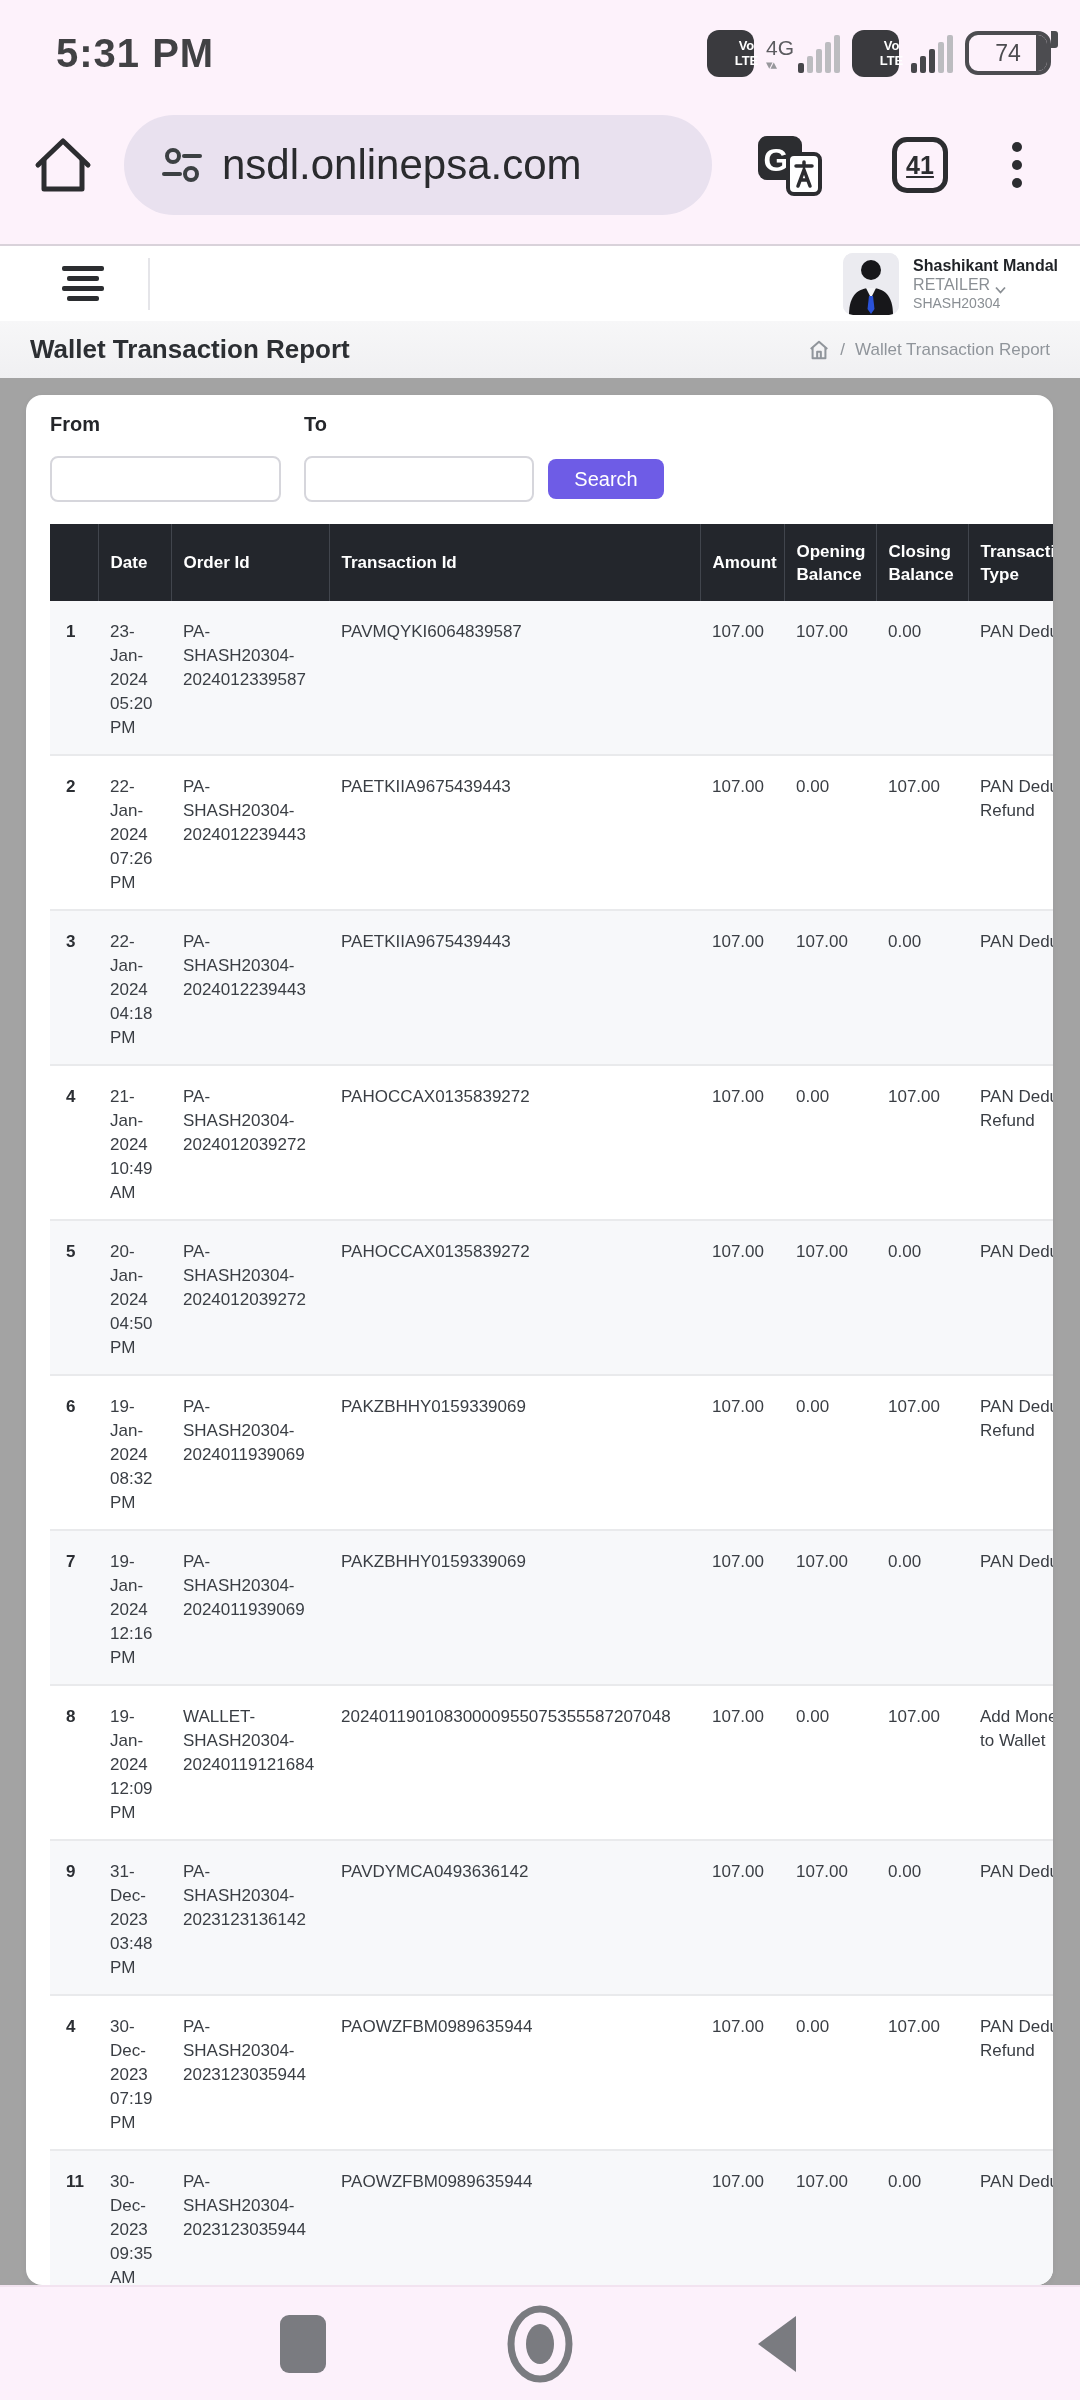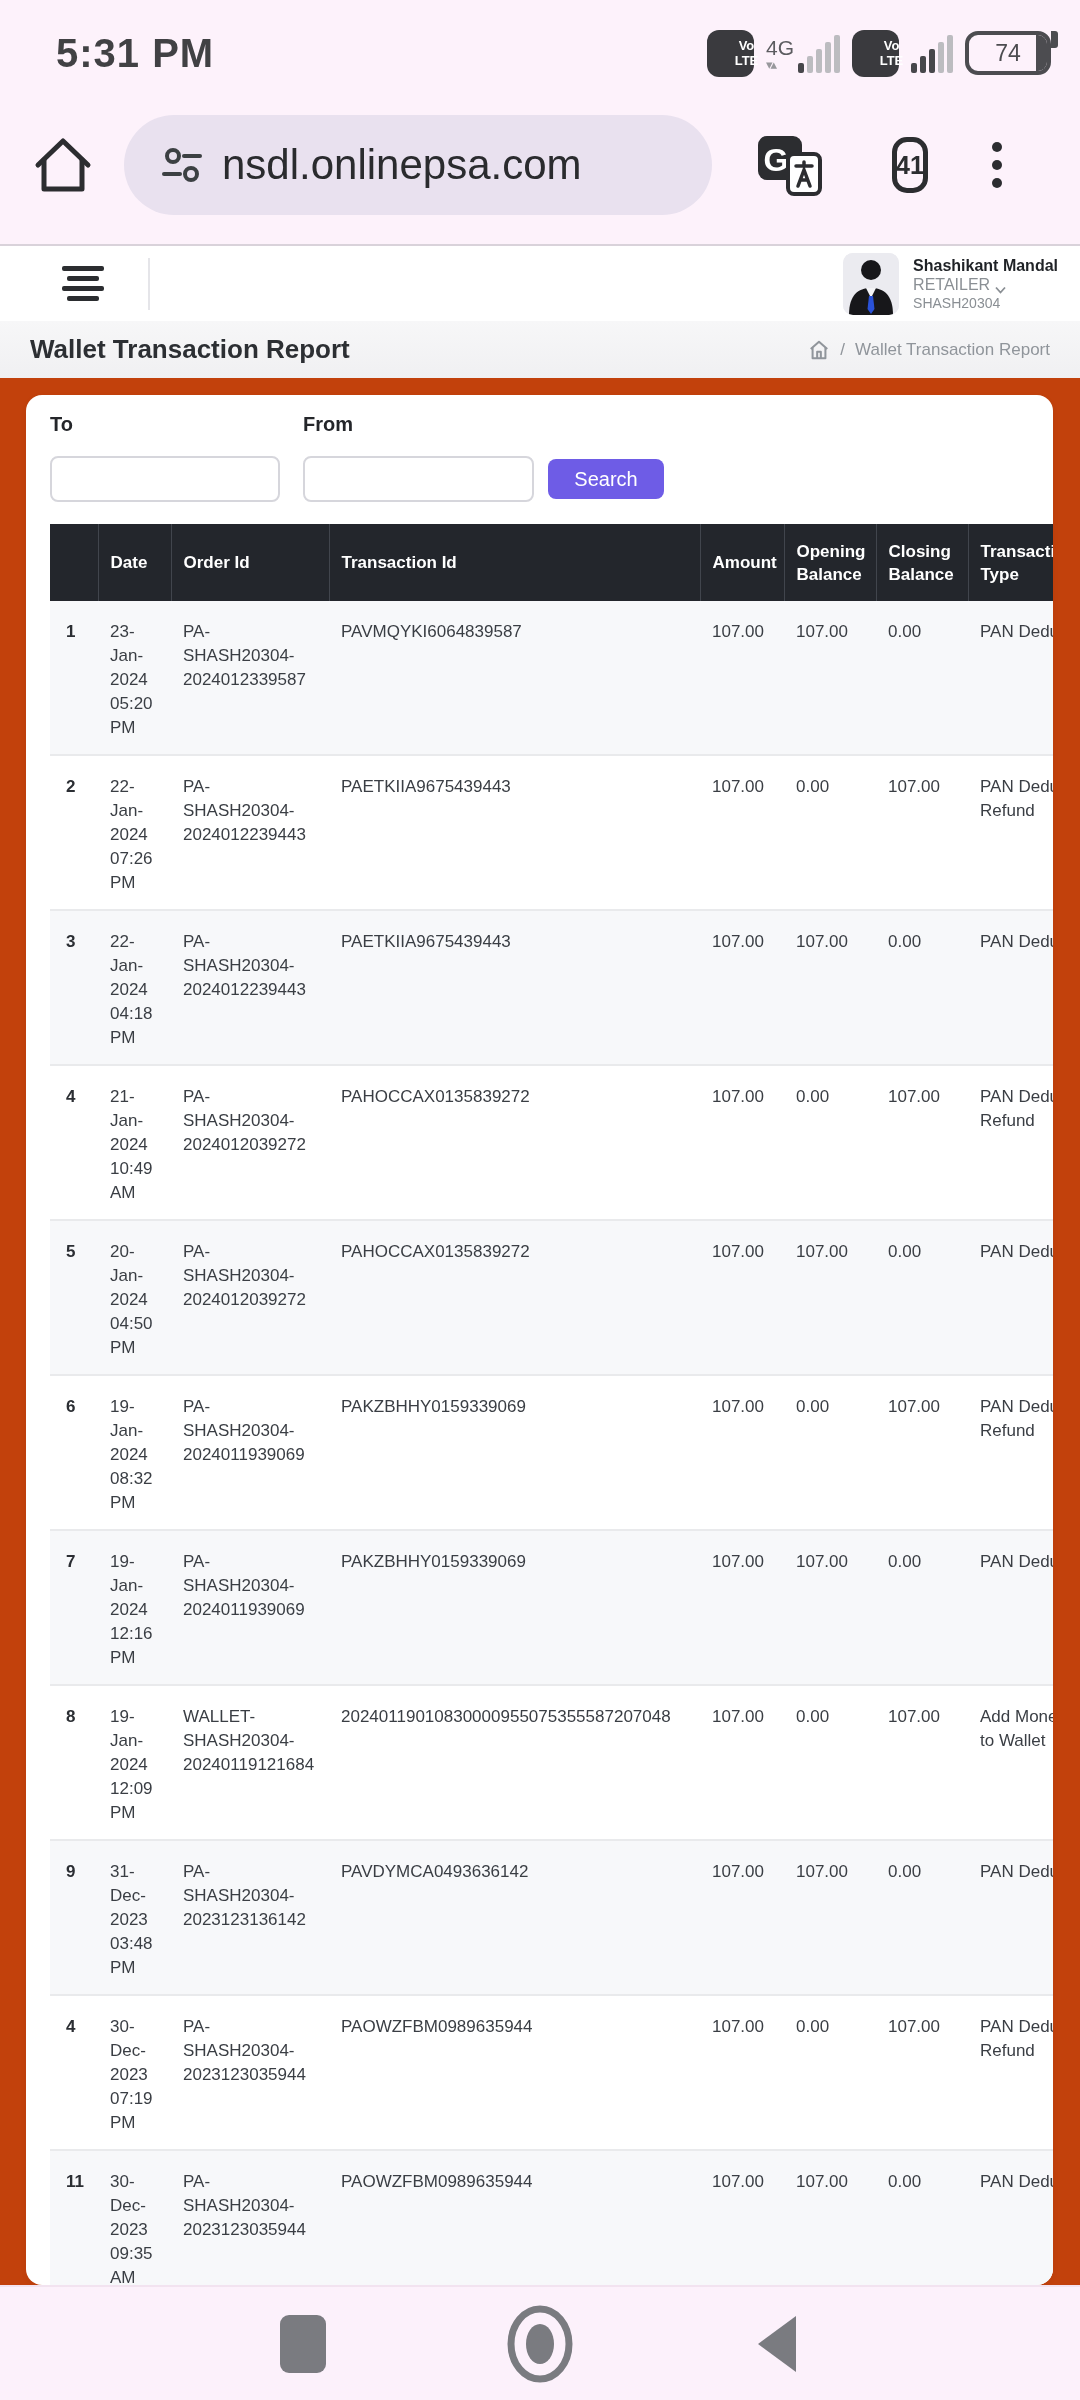--- a/index.html
+++ b/index.html
@@ -1,19 +1,19 @@
 <!DOCTYPE html>
 <html><head>
 <meta charset="utf-8">
 <style>
   * { box-sizing: border-box; }
   html,body { margin:0; padding:0; width:1080px; height:2400px; overflow:hidden;
               font-family:"Liberation Sans", sans-serif; }
   .screen { width:1080px; height:2400px; display:flex; flex-direction:column;
-            background:#c2410c; position:relative; }
+            background:#a3a3a3; position:relative; }
 
   
   .status-bar { height:96px; background:#fdf2fb; display:flex; align-items:center;
                 justify-content:space-between; padding:10px 22px 0 56px; flex:0 0 auto; }
   .time { font-size:40px; font-weight:600; color:#414144; letter-spacing:1px; }
   .status-icons { display:flex; align-items:center; gap:12px; }
   .volte { width:47px; height:47px; background:#3a3a3e; border-radius:12px; color:#fff;
            display:flex; flex-direction:column; align-items:center; justify-content:center;
            font-size:13px; font-weight:700; line-height:15px;padding-left:32px; }
   .netgroup { display:flex; align-items:flex-end; gap:4px; }
@@ -32,23 +32,23 @@
 
   
   .browser-bar { height:148px; background:#fdf2fb; display:flex; align-items:center;
                  padding:0 30px 10px 30px; flex:0 0 auto; }
   .chrome-divider { height:2px; background:#d9d2da; flex:0 0 auto; }
   .home-btn { width:66px; height:66px; flex:0 0 auto; }
   .url-pill { margin-left:28px; width:588px; height:100px; border-radius:50px; background:#e9e1ef;
               display:flex; align-items:center; padding:0 30px 0 36px; flex:0 0 auto; }
   .url-text { font-size:42px; color:#2a2b2e; margin-left:18px; white-space:nowrap; overflow:hidden; }
   .translate-btn { margin-left:40px; flex:0 0 auto; }
-  .tab-btn { margin-left:66px; width:36px; height:56px; border:5px solid #2c2d30; border-radius:15px;
+  .tab-btn { margin-left:66px; width:56px; height:56px; border:5px solid #2c2d30; border-radius:15px;
              display:flex; align-items:center; justify-content:center; flex:0 0 auto;
-             font-size:25px; font-weight:700; color:#2c2d30; }
+             font-size:25px; font-weight:700; color:#2c2d30;text-decoration:underline; }
   .menu-dots { margin-left:64px; display:flex; flex-direction:column; gap:8px; flex:0 0 auto; }
   .menu-dots i { width:10px; height:10px; border-radius:50%; background:#2c2d30; display:block; }
 
   
   .app-header { height:75px; background:#ffffff; display:flex; align-items:center;
                 padding:0 22px 0 62px; flex:0 0 auto; }
   .hamburger { display:flex; flex-direction:column; align-items:center; gap:5px; cursor:pointer; }
   .hamburger i { display:block; height:5px; border-radius:2px; background:#2b2d30; }
   .hamburger i:nth-child(1), .hamburger i:nth-child(3) { width:42px; }
   .hamburger i:nth-child(2), .hamburger i:nth-child(4) { width:32px; }
@@ -221,26 +221,26 @@
         <path d="M10 21 V14 H14 V21"></path>
       </svg>
       <span>/</span>
       <span>Wallet Transaction Report</span>
     </span>
   </div>
 
   <div class="page-body">
     <div class="card">
       <div class="filter-row">
+        <div class="f-col">
+          <label class="f-label">From</label>
+          <input class="f-input" type="text" value="" style="">
+        </div>
         <div class="f-col to">
           <label class="f-label">To</label>
-          <input class="f-input" type="text" value="" style="">
-        </div>
-        <div class="f-col">
-          <label class="f-label">From</label>
           <input class="f-input" type="text" value="" style="">
         </div>
         <button class="search-btn">Search</button>
       </div>
 
       <div class="table-wrap">
         <table>
           <colgroup>
             <col class="c-sn">
               <col class="c-date">

